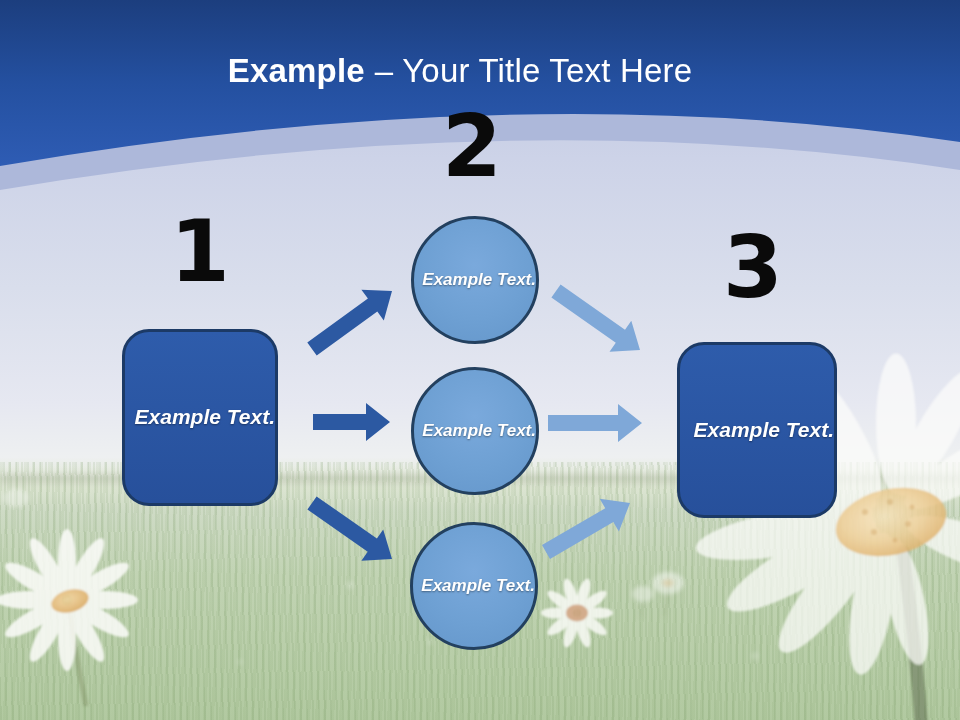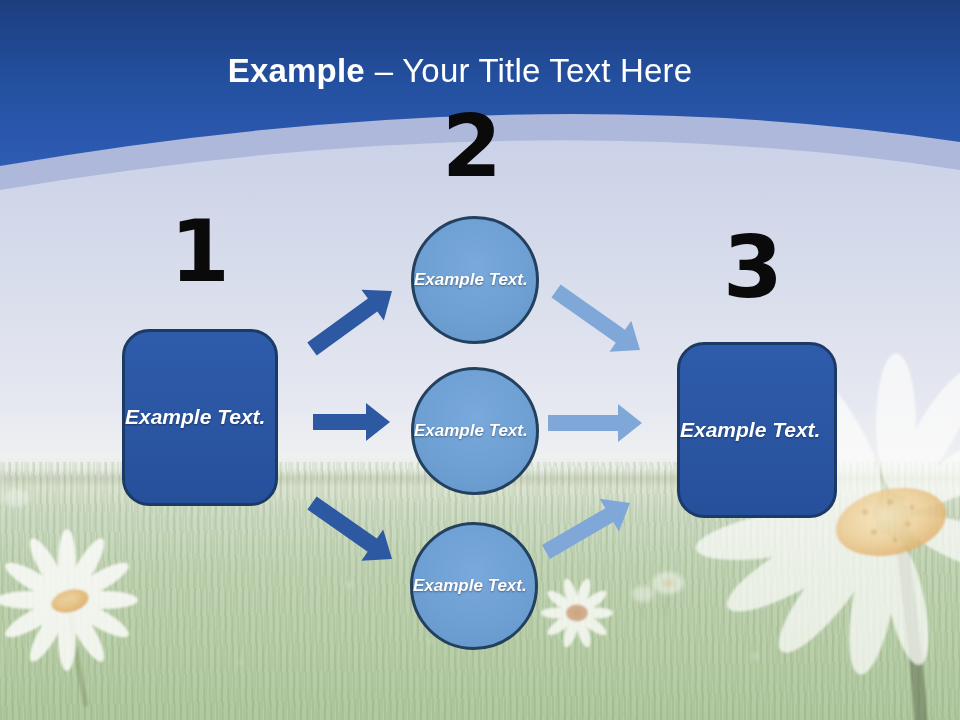--- a/index.html
+++ b/index.html
@@ -41,21 +41,21 @@
     position:absolute;width:156px;text-align:center;line-height:1;
     font-family:"DejaVu Sans",sans-serif;font-weight:700;
     font-size:86px;color:#0a0a0a;
   }
   .num-1{left:122px;top:208px;}
   .num-2{left:394px;top:103px;}
   .num-3{left:675px;top:224px;}
   
   .arrows{position:absolute;inset:0;pointer-events:none;}
   
-  .shape-label{width:100%;text-align:left;}
+  .shape-label{width:100%;text-align:right;}
   .pbox{
     position:absolute;box-sizing:border-box;border-radius:27px;
     background:linear-gradient(180deg,#2e5cab 0%,#27509b 100%);
     border:3px solid #1c3a66;
     display:flex;align-items:center;justify-content:center;
     color:#fff;font-weight:700;font-style:italic;font-size:21px;line-height:1.45;
     text-shadow:0 1px 2px rgba(0,0,0,.4);
   }
   .pbox-left {left:122px;top:329px;width:156px;height:177px;}
   .pbox-right{left:677px;top:342px;width:160px;height:176px;}

